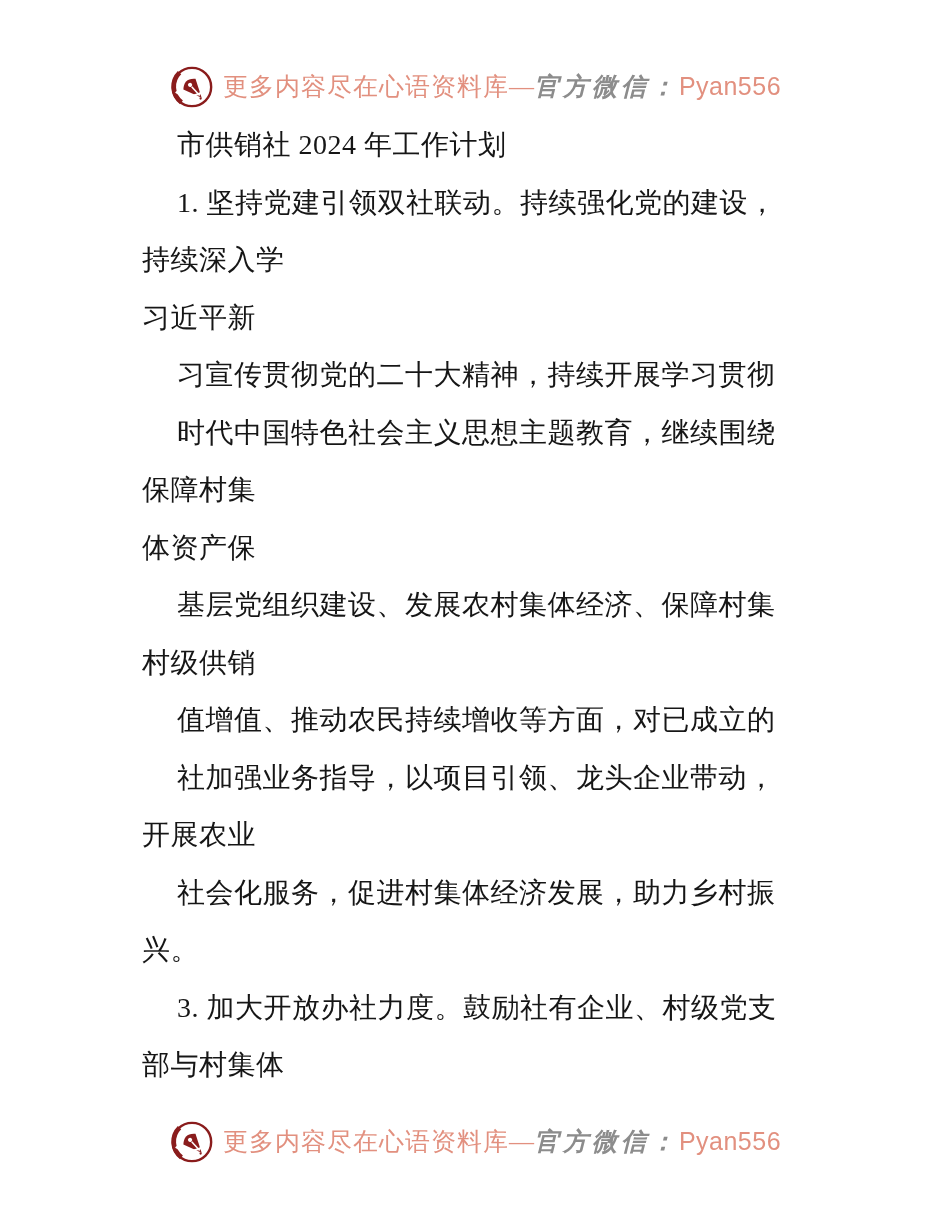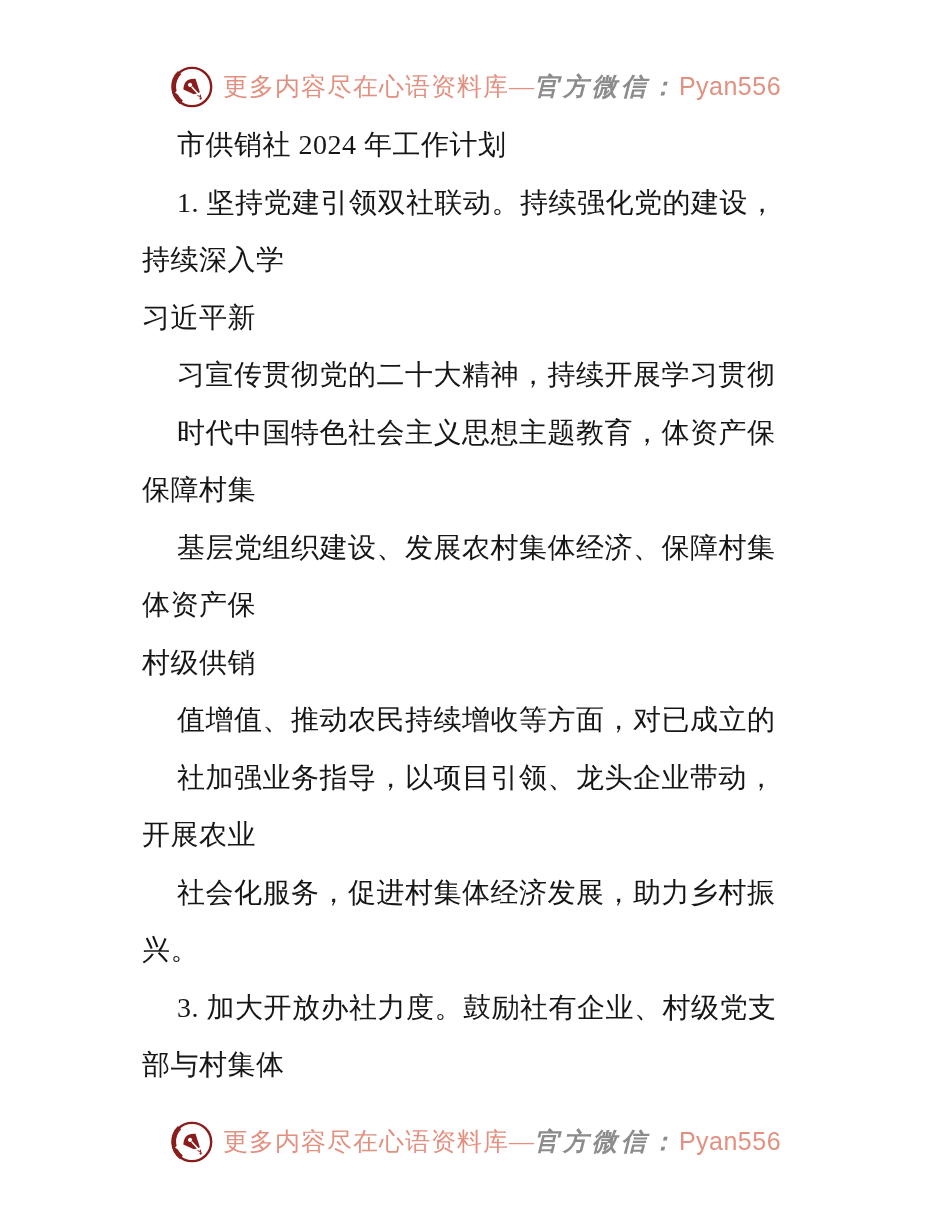--- a/index.html
+++ b/index.html
@@ -88,27 +88,27 @@
     <div>
 
         <div class="line">1. 坚持党建引领双社联动。持续强化党的建设，</div>
 
         <div class="line no-indent">持续深入学</div>
 
         <div class="line no-indent">习近平新</div>
 
         <div class="line">习宣传贯彻党的二十大精神，持续开展学习贯彻</div>
 
-        <div class="line">时代中国特色社会主义思想主题教育，体资产保</div>
+        <div class="line">时代中国特色社会主义思想主题教育，继续围绕</div>
 
         <div class="line no-indent">保障村集</div>
 
+        <div class="line no-indent">体资产保</div>
+
         <div class="line">基层党组织建设、发展农村集体经济、保障村集</div>
-
-        <div class="line no-indent">体资产保</div>
 
         <div class="line no-indent">村级供销</div>
 
         <div class="line">值增值、推动农民持续增收等方面，对已成立的</div>
 
         <div class="line">社加强业务指导，以项目引领、龙头企业带动，</div>
 
         <div class="line no-indent">开展农业</div>
 
         <div class="line">社会化服务，促进村集体经济发展，助力乡村振</div>

